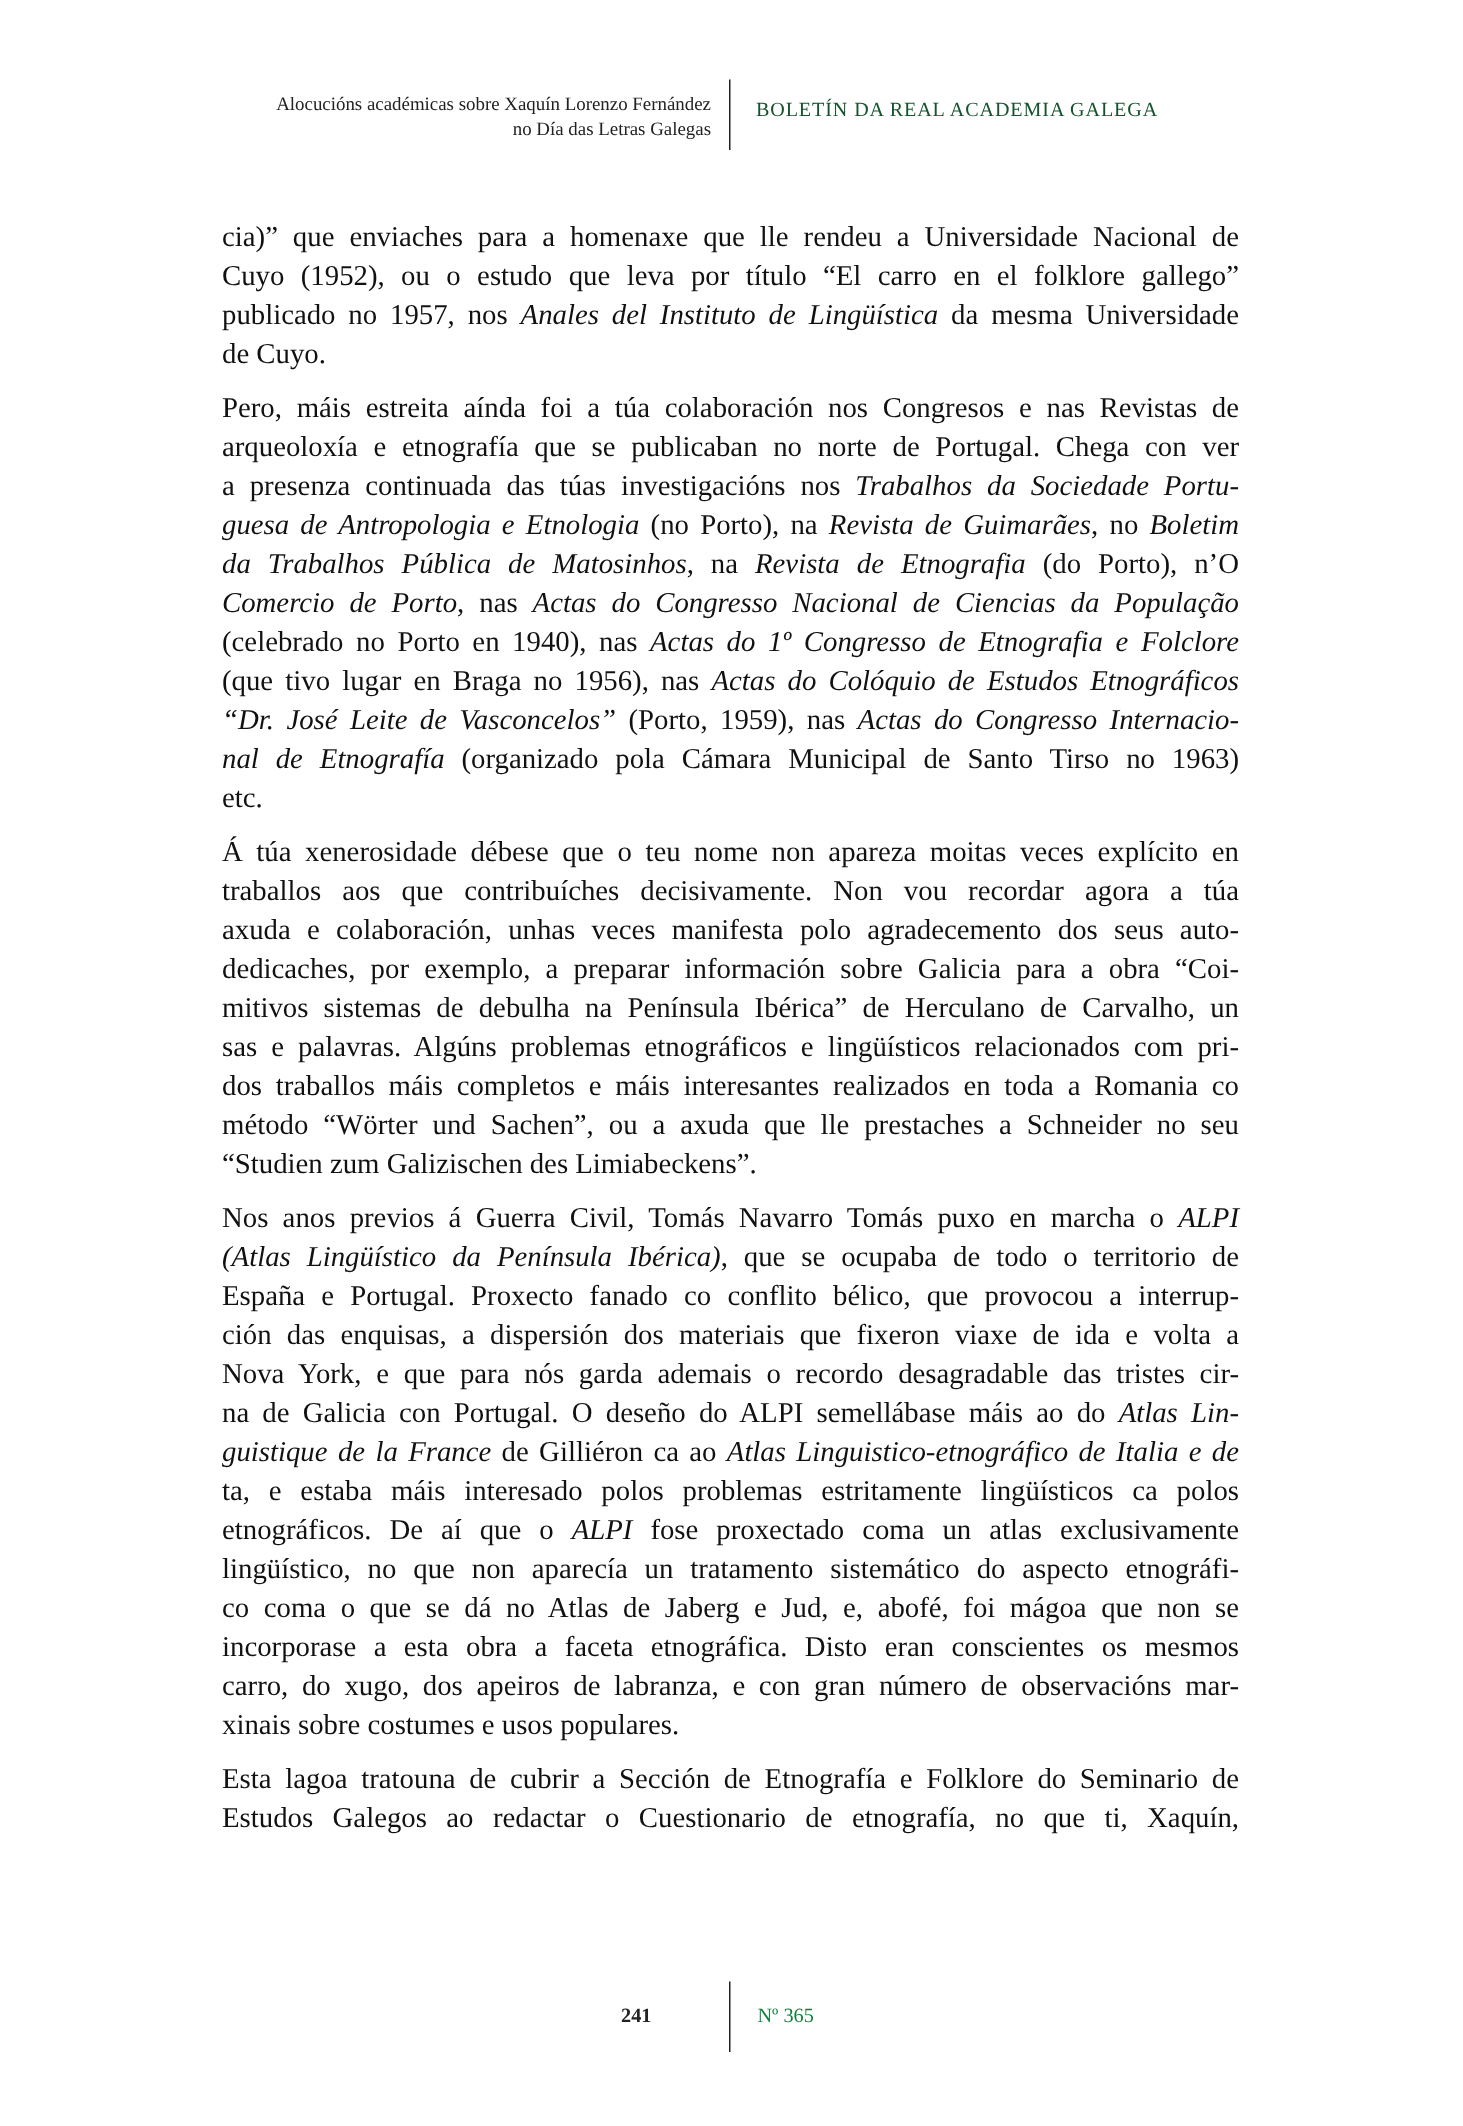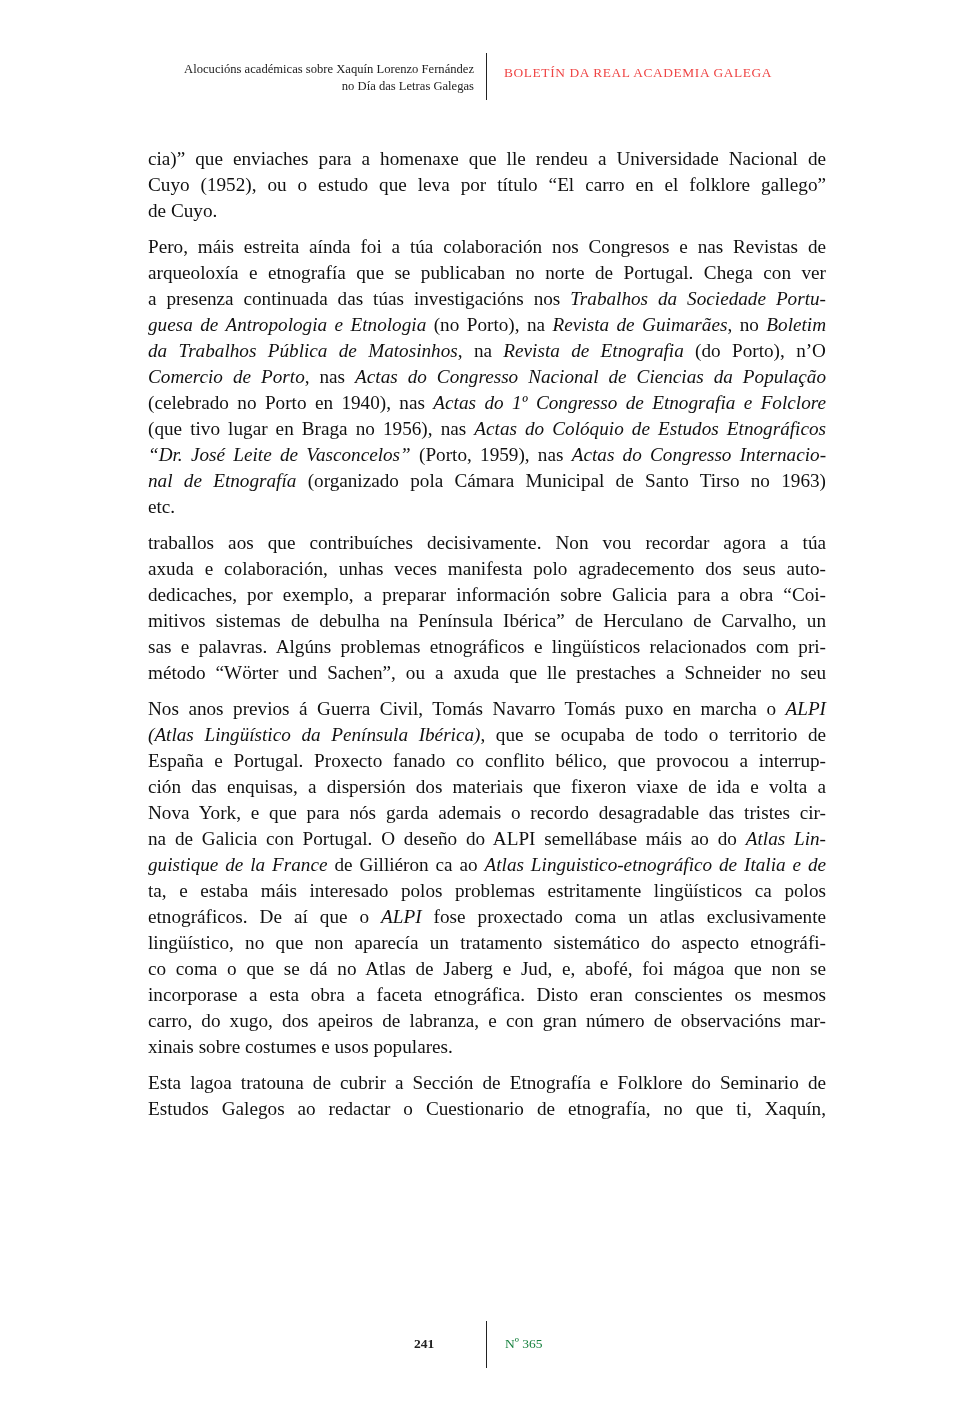--- a/index.html
+++ b/index.html
@@ -1,21 +1,21 @@
 <!DOCTYPE html>
 <html><head>
 <meta charset="utf-8">
 <style>
   html, body { margin: 0; padding: 0; background: #ffffff; }
   body { width: 975px; height: 1417px; position: relative; overflow: hidden;
          font-family: "Liberation Serif", "DejaVu Serif", serif; color: #111; }
   .header-left { position: absolute; right: 501px; top: 61px; text-align: right;
                  font-size: 12.6px; line-height: 17px; color: #222; }
   .header-rule { position: absolute; left: 486px; top: 53px; width: 1px; height: 47px; background: #222; }
-  .header-right { position: absolute; left: 504px; top: 65px; font-size: 13.4px; letter-spacing: 0.6px; color: #ef4444; }
+  .header-right { position: absolute; left: 504px; top: 65px; font-size: 13.4px; letter-spacing: 0.6px; color: #14532d; }
   .body-text { position: absolute; left: 148px; width: 678px; top: 146px; font-size: 19.2px; }
   .para { margin: 0 0 10px 0; }
   .line { display: block; height: 26px; line-height: 26px; text-align: justify; text-align-last: justify; white-space: nowrap; overflow: visible; }
   .line.last { text-align-last: left; }
   .line span.seg { white-space: normal; }
   em, .it { font-style: italic; }
   .footer-num { position: absolute; left: 414px; top: 1336px; font-size: 13.5px; font-weight: bold; color: #222; }
   .footer-rule { position: absolute; left: 486px; top: 1321px; width: 1px; height: 47px; background: #222; }
   .footer-issue { position: absolute; left: 505px; top: 1336px; font-size: 13.5px; color: #15803d; }
 </style>
@@ -28,42 +28,46 @@
     <div>no Día das Letras Galegas</div>
   </div>
   <div class="header-rule"></div>
   <div class="header-right">BOLETÍN DA REAL ACADEMIA GALEGA</div>
 </div>
 
 <div class="body-text" id="body-text">
     <div class="para">
       <span class="line"><span class="seg">cia)” que enviaches para a homenaxe que lle rendeu a Universidade Nacional de</span></span>
       <span class="line"><span class="seg">Cuyo (1952), ou o estudo que leva por título “El carro en el folklore gallego”</span></span>
+      <span class="line"><span class="seg">publicado no 1957, nos </span><span class="seg it">Anales del Instituto de Lingüística</span><span class="seg"> da mesma Universidade</span></span>
       <span class="line last"><span class="seg">de Cuyo.</span></span>
     </div>
     <div class="para">
       <span class="line"><span class="seg">Pero, máis estreita aínda foi a túa colaboración nos Congresos e nas Revistas de</span></span>
       <span class="line"><span class="seg">arqueoloxía e etnografía que se publicaban no norte de Portugal. Chega con ver</span></span>
       <span class="line"><span class="seg">a presenza continuada das túas investigacións nos </span><span class="seg it">Trabalhos da Sociedade Portu-</span></span>
       <span class="line"><span class="seg it">guesa de Antropologia e Etnologia</span><span class="seg"> (no Porto), na </span><span class="seg it">Revista de Guimarães</span><span class="seg">, no </span><span class="seg it">Boletim</span></span>
       <span class="line"><span class="seg it">da Trabalhos Pública de Matosinhos</span><span class="seg">, na </span><span class="seg it">Revista de Etnografia</span><span class="seg"> (do Porto), n’O</span></span>
       <span class="line"><span class="seg it">Comercio de Porto</span><span class="seg">, nas </span><span class="seg it">Actas do Congresso Nacional de Ciencias da População</span></span>
       <span class="line"><span class="seg">(celebrado no Porto en 1940), nas </span><span class="seg it">Actas do 1º Congresso de Etnografia e Folclore</span></span>
       <span class="line"><span class="seg">(que tivo lugar en Braga no 1956), nas </span><span class="seg it">Actas do Colóquio de Estudos Etnográficos</span></span>
       <span class="line"><span class="seg it">“Dr. José Leite de Vasconcelos”</span><span class="seg"> (Porto, 1959), nas </span><span class="seg it">Actas do Congresso Internacio-</span></span>
       <span class="line"><span class="seg it">nal de Etnografía</span><span class="seg"> (organizado pola Cámara Municipal de Santo Tirso no 1963)</span></span>
       <span class="line last"><span class="seg">etc.</span></span>
     </div>
     <div class="para">
+      <span class="line"><span class="seg">Á túa xenerosidade débese que o teu nome non apareza moitas veces explícito en</span></span>
       <span class="line"><span class="seg">traballos aos que contribuíches decisivamente. Non vou recordar agora a túa</span></span>
       <span class="line"><span class="seg">axuda e colaboración, unhas veces manifesta polo agradecemento dos seus auto-</span></span>
       <span class="line"><span class="seg">dedicaches, por exemplo, a preparar información sobre Galicia para a obra “Coi-</span></span>
       <span class="line"><span class="seg">mitivos sistemas de debulha na Península Ibérica” de Herculano de Carvalho, un</span></span>
       <span class="line"><span class="seg">sas e palavras. Algúns problemas etnográficos e lingüísticos relacionados com pri-</span></span>
+      <span class="line"><span class="seg">dos traballos máis completos e máis interesantes realizados en toda a Romania co</span></span>
       <span class="line"><span class="seg">método “Wörter und Sachen”, ou a axuda que lle prestaches a Schneider no seu</span></span>
+      <span class="line last"><span class="seg">“Studien zum Galizischen des Limiabeckens”.</span></span>
     </div>
     <div class="para">
       <span class="line"><span class="seg">Nos anos previos á Guerra Civil, Tomás Navarro Tomás puxo en marcha o </span><span class="seg it">ALPI</span></span>
       <span class="line"><span class="seg it">(Atlas Lingüístico da Península Ibérica)</span><span class="seg">, que se ocupaba de todo o territorio de</span></span>
       <span class="line"><span class="seg">España e Portugal. Proxecto fanado co conflito bélico, que provocou a interrup-</span></span>
       <span class="line"><span class="seg">ción das enquisas, a dispersión dos materiais que fixeron viaxe de ida e volta a</span></span>
       <span class="line"><span class="seg">Nova York, e que para nós garda ademais o recordo desagradable das tristes cir-</span></span>
       <span class="line"><span class="seg">na de Galicia con Portugal. O deseño do ALPI semellábase máis ao do </span><span class="seg it">Atlas Lin-</span></span>
       <span class="line"><span class="seg it">guistique de la France</span><span class="seg"> de Gilliéron ca ao </span><span class="seg it">Atlas Linguistico-etnográfico de Italia e de</span></span>
       <span class="line"><span class="seg">ta, e estaba máis interesado polos problemas estritamente lingüísticos ca polos</span></span>

